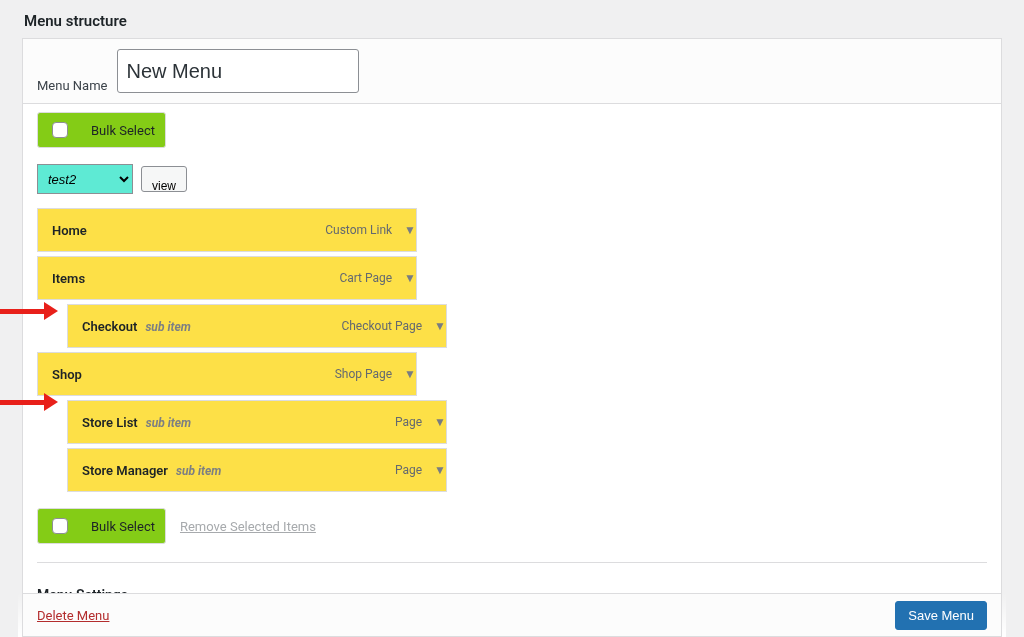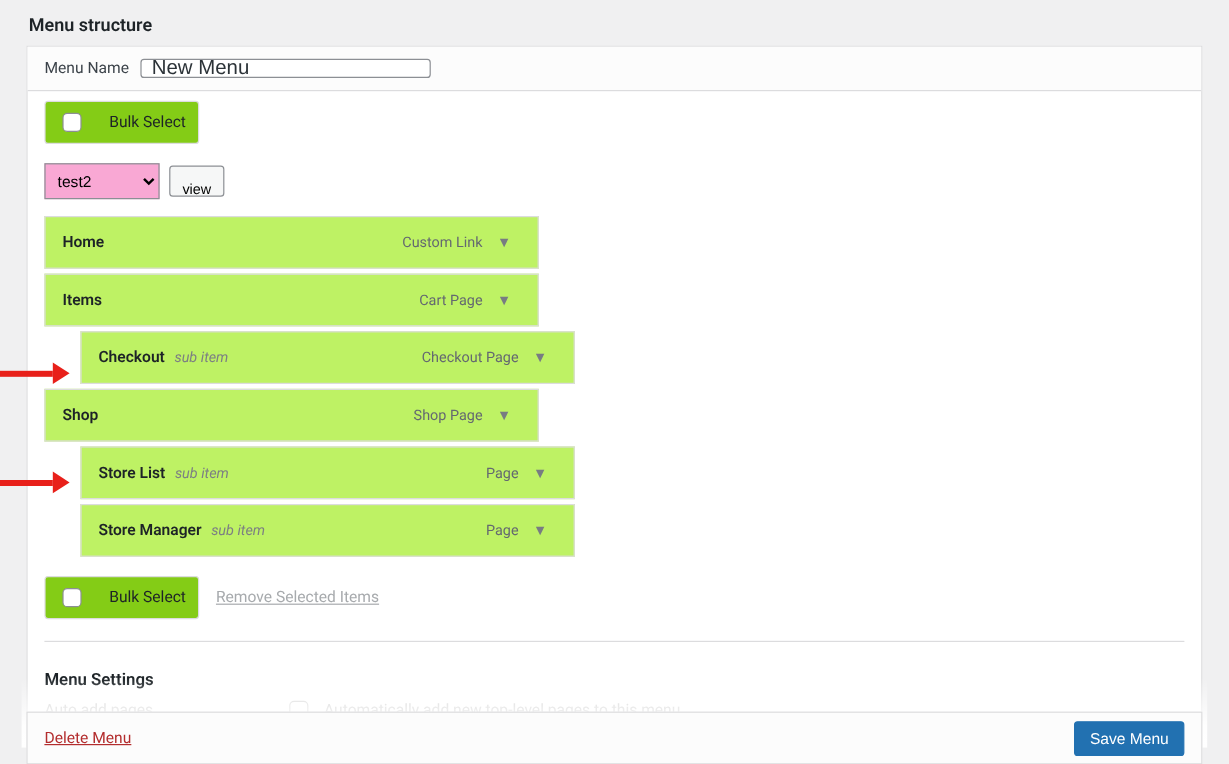--- a/index.html
+++ b/index.html
@@ -33,25 +33,25 @@
     padding: 10px 14px;
     border-bottom: 1px solid #dcdcde;
     background: #fcfcfc;
     gap: 10px;
   }
   .name-label {
     color: #3c434a;
     font-size: 13px;
   }
   input.menu-name {
-    height: 16px;
+    height: 44px;
     border: 1px solid #8c8f94;
     border-radius: 3px;
     padding: 0 8px;
-    font-size: 17px;
+    font-size: 20px;
     width: 242px;
     color: #2c3338;
   }
   .instructions {
     padding: 14px 14px 4px 14px;
     color: #1d2327;
     font-size: 13px;
   }
   .inner {
     padding: 8px 14px 14px 14px;
@@ -78,51 +78,52 @@
     margin-top: 16px;
     display: flex;
     align-items: center;
     gap: 8px;
   }
   select.test-select {
     height: 30px;
     border: 1px solid #8c8f94;
     border-radius: 0;
     padding: 0 6px;
-    background: #f9a8d4;
+    background: #5eead4;
     font-size: 13px;
     min-width: 96px;
+    font-style: italic;
   }
   .view-btn {
     height: 26px;
     padding: 12px 10px;
     border: 1px solid #8c8f94;
     border-radius: 3px;
     background: #f6f7f7;
     font-size: 12px;
     cursor: pointer;
   }
   .menu-items { margin-top: 14px; }
   .item-row {
     display: flex;
     align-items: center;
     justify-content: space-between;
     height: 44px;
     border: 1px solid #dcdcde;
-    background: #bef264;
+    background: #fde047;
     margin-bottom: 1px;
-    padding: 0 22px 0 14px;
-    width: 412px;
+    padding: 0 0 0 14px;
+    width: 380px;
     font-size: 13px;
     position: relative;
   }
   .item-row.sub { margin-left: 30px; }
   .item-left { display: flex; align-items: baseline; gap: 8px; }
   .item-title { font-weight: 600; color: #1d2327; }
-  .subtag { font-style: italic; color: #7c7f83; font-size: 12px; font-weight: 400; text-align: right; }
+  .subtag { font-style: italic; color: #7c7f83; font-size: 12px; font-weight: 700; text-align: right; }
   .item-right { display: flex; align-items: center; gap: 12px; justify-content: space-between; }
   .item-type { color: #646970; font-size: 12px; }
   .caret {
     color: #787c82;
     font-size: 12px;
     cursor: pointer;
   }
   .gap { height: 3px; }
   .bottom-bulk {
     margin-top: 16px;

